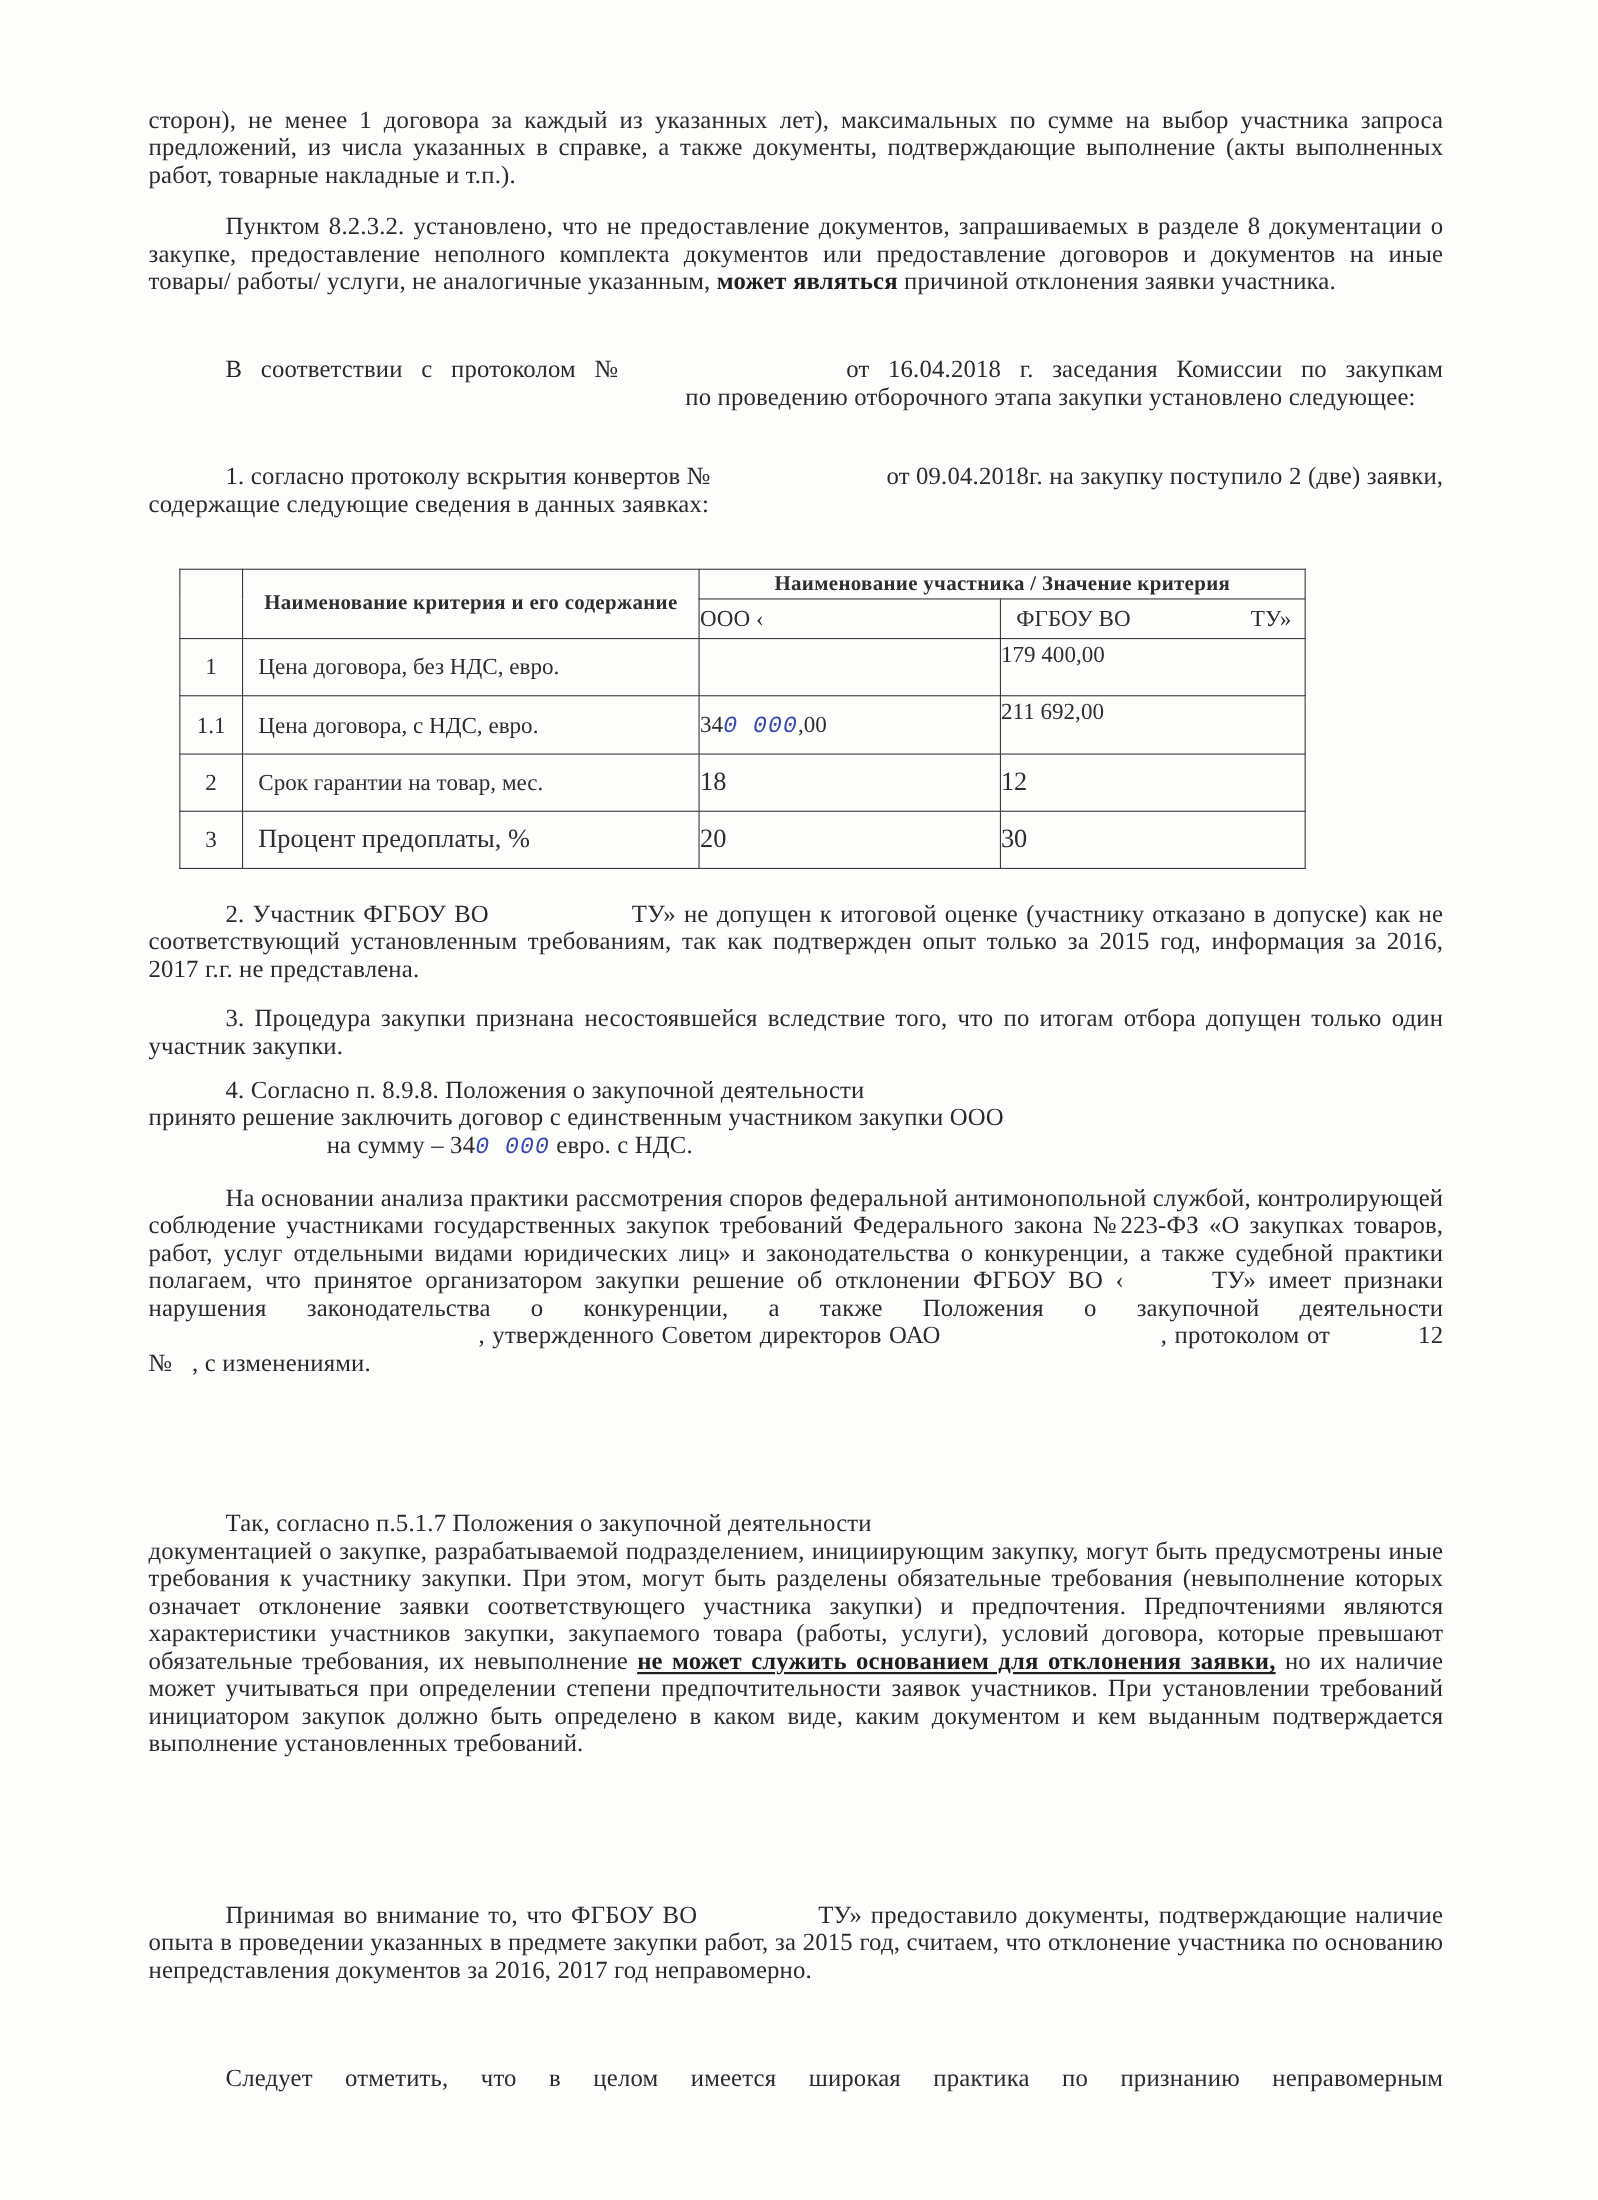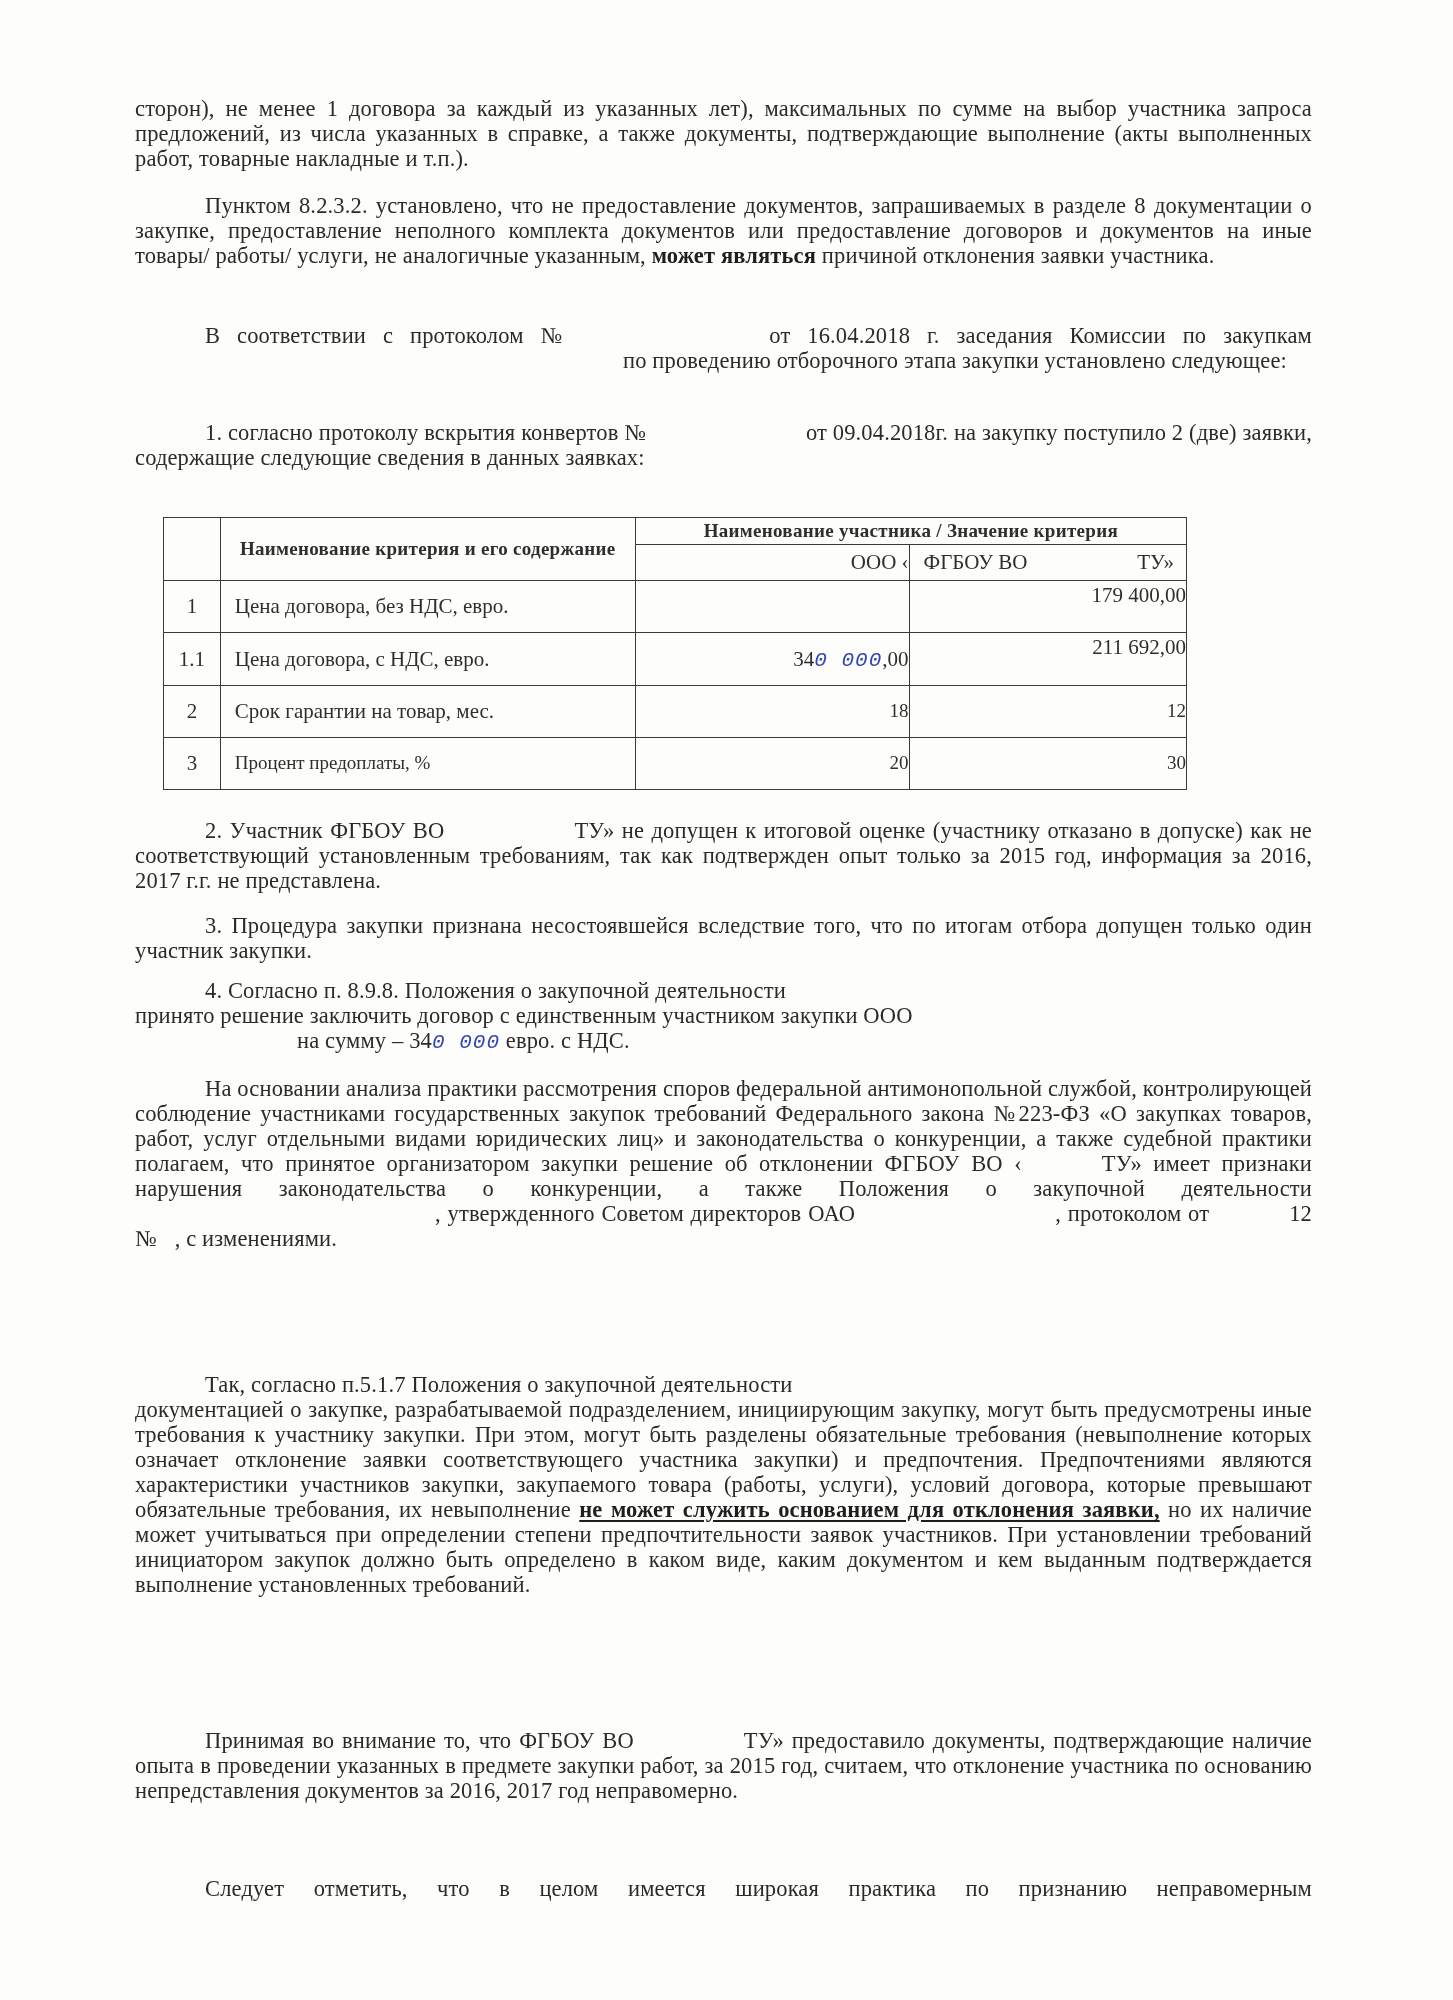--- a/index.html
+++ b/index.html
@@ -25,23 +25,23 @@
 
   
   .tbl {
     position: absolute; left: 163px; top: 517px; width: 1024px; height: 273px;
     border-collapse: collapse; font-size: 21px; color: #2e2e2e;
   }
   .tbl td, .tbl th { border: 1.5px solid #3a3a3a; padding: 0; vertical-align: middle; }
   .tbl th { font-weight: bold; font-size: 19px; letter-spacing: 0.3px; text-align: center; line-height: 26px; }
   .tbl .num { text-align: center; width: 60px; }
   .tbl .crit { text-align: left; padding-left: 14px; width: 440px; }
-  .tbl .val { text-align: right; width: 302px; }
+  .tbl .val { text-align: left; width: 302px; }
   .tbl .valtop { vertical-align: top; padding-top: 2px; }
-  .tbl .small { font-size: 19px; }
+  .tbl .small { font-size: 24px; }
   .h-top { height: 26px; }
   .h-sub { height: 36px; }
   .r1 { height: 52px; }
 </style>
 </head>
 <body>
 
 <div class="page">
 
   <div class="block" style="top:96px;">

